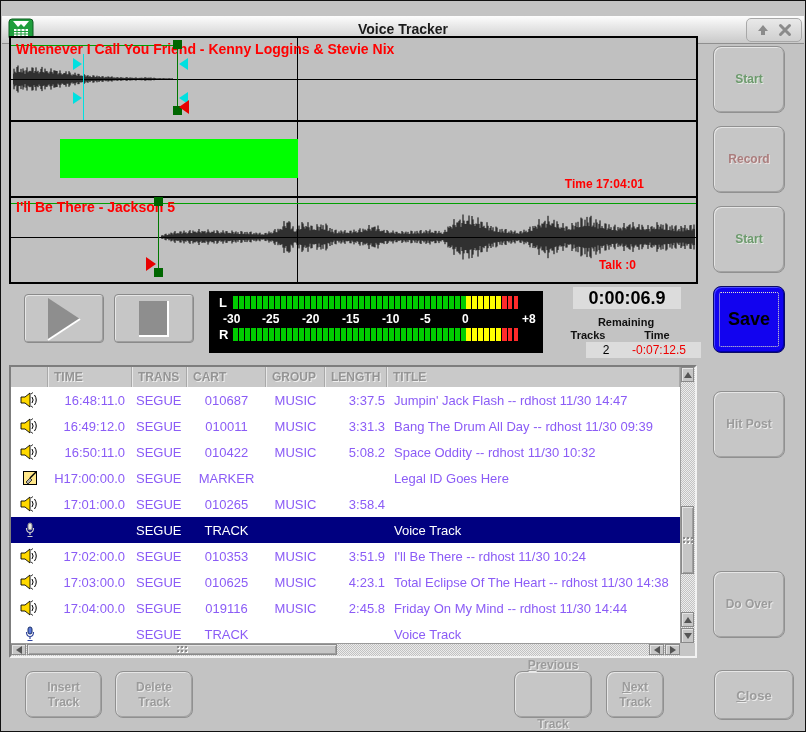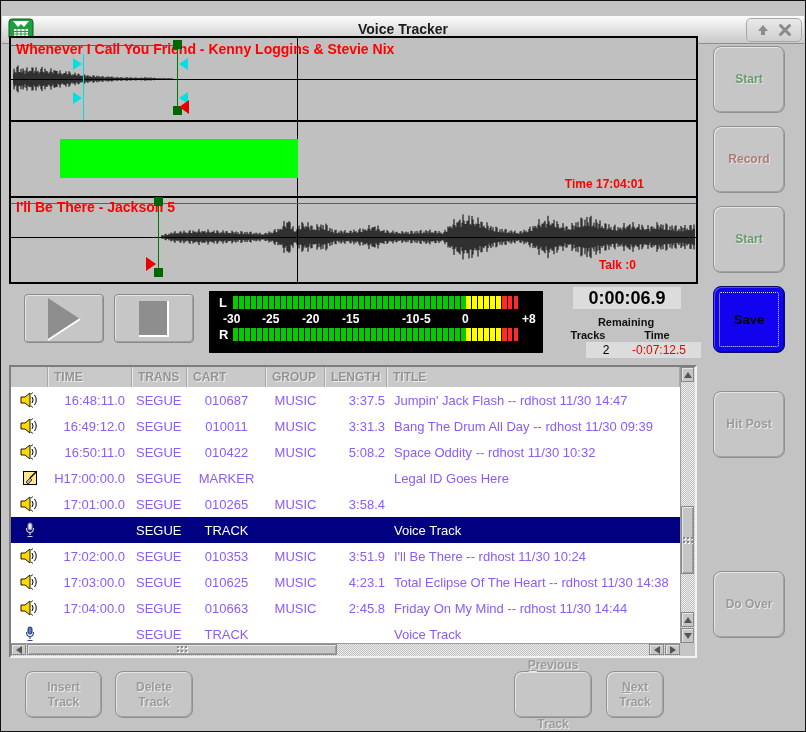--- a/index.html
+++ b/index.html
@@ -176,21 +176,21 @@
     <div class="meter-bar" style="top:5px;">
       <div class="seg seg-green"></div>
       <div class="seg seg-yellow"></div>
       <div class="seg seg-red"></div>
     </div>
     <div id="meter-scale">
         <span class="scalelbl" style="left: 14px;">-30</span>
         <span class="scalelbl" style="left: 53px;">-25</span>
         <span class="scalelbl" style="left: 93px;">-20</span>
         <span class="scalelbl" style="left: 133px;">-15</span>
-        <span class="scalelbl" style="left: 173px; margin-left: 20px;">-10</span>
+        <span class="scalelbl" style="left: 173px;">-10</span>
         <span class="scalelbl" style="left: 211px;">-5</span>
         <span class="scalelbl" style="left: 253px;">0</span>
         <span class="scalelbl" style="left: 313px;">+8</span>
       </div>
     <div class="meter-lr" style="top:36px;">R</div>
     <div class="meter-bar" style="top:37px;">
       <div class="seg seg-green"></div>
       <div class="seg seg-yellow"></div>
       <div class="seg seg-red"></div>
     </div>
@@ -335,21 +335,21 @@
         <div class="log-row">
           <div class="lc c-icon">
             <svg width="19" height="16" viewBox="0 0 19 16">
               <polygon points="1,5 5,5 10,1 10,15 5,11 1,11" fill="#ffd900" stroke="#000" stroke-width="0.9"></polygon>
               <path d="M12 5 q2.2 3 0 6 M14.5 3 q3.5 5 0 10" fill="none" stroke="#000" stroke-width="1"></path>
               <path d="M11 2 l2 -1.5 M11 14 l2 1.5" stroke="#000" stroke-width="0.8"></path>
             </svg>
           </div>
           <div class="lc c-time">17:04:00.0</div>
           <div class="lc c-trans">SEGUE</div>
-          <div class="lc c-cart">010663</div>
+          <div class="lc c-cart">019116</div>
           <div class="lc c-group">MUSIC</div>
           <div class="lc c-length">2:45.8</div>
           <div class="lc c-title">Friday On My Mind -- rdhost 11/30 14:44</div>
         </div>
         <div class="log-row">
           <div class="lc c-icon">
             <svg width="10" height="17" viewBox="0 0 10 17">
               <rect x="3" y="1" width="4" height="7" rx="2" fill="#5a78d8" stroke="#1a2e66"></rect>
               <path d="M1.5 6 q0 4.5 3.5 4.5 q3.5 0 3.5 -4.5 M5 10.5 V13 M2.5 14.5 h5" fill="none" stroke="#30459c" stroke-width="1.2"></path>
             </svg>
@@ -390,35 +390,38 @@
           <div class="tri-right"></div>
         </div>
     </div>
     <div class="corner"></div>
   </div>
 
   <div id="right-buttons">
       <div class="btn btn-green" style="left: 712px; top: 45px; width: 72px; height: 67px;">Start</div>
       <div class="btn btn-red" style="left: 712px; top: 125px; width: 72px; height: 67px;">Record</div>
       <div class="btn btn-green" style="left: 712px; top: 205px; width: 72px; height: 67px;">Start</div>
-      <div class="btn btn-save" style="left: 712px; top: 285px; width: 72px; height: 67px; font-size: 13px;">Save</div>
+      <div class="btn btn-save" style="left: 712px; top: 285px; width: 72px; height: 67px; font-size: 18px;">Save</div>
       <div class="btn btn-dis" style="left: 712px; top: 390px; width: 72px; height: 67px;">Hit Post</div>
       <div class="btn btn-dis" style="left: 712px; top: 570px; width: 72px; height: 67px;">Do Over</div>
     </div>
 
   <div class="btn btn-dis" style="left:24px;top:670px;width:77px;height:47px;">
     <div>Insert</div>
     <div>Track</div>
   </div>
   <div class="btn btn-dis" style="left:114px;top:670px;width:78px;height:47px;">
     <div>Delete</div>
     <div>Track</div>
   </div>
   <div class="btn btn-dis" style="left:513px;top:670px;width:78px;height:47px;gap:44px;">
     <div><u>P</u><span>revious</span></div>
     <div>Track</div>
   </div>
   <div class="btn btn-dis" style="left:605px;top:670px;width:58px;height:47px;">
     <div><u>N</u><span>ext</span></div>
     <div>Track</div>
   </div>
+  <div class="btn btn-dis" style="left:713px;top:669px;width:80px;height:50px;font-size:13px;">
+    <div><u>C</u><span>lose</span></div>
+  </div>
 
 </div>
 
 </body></html>

